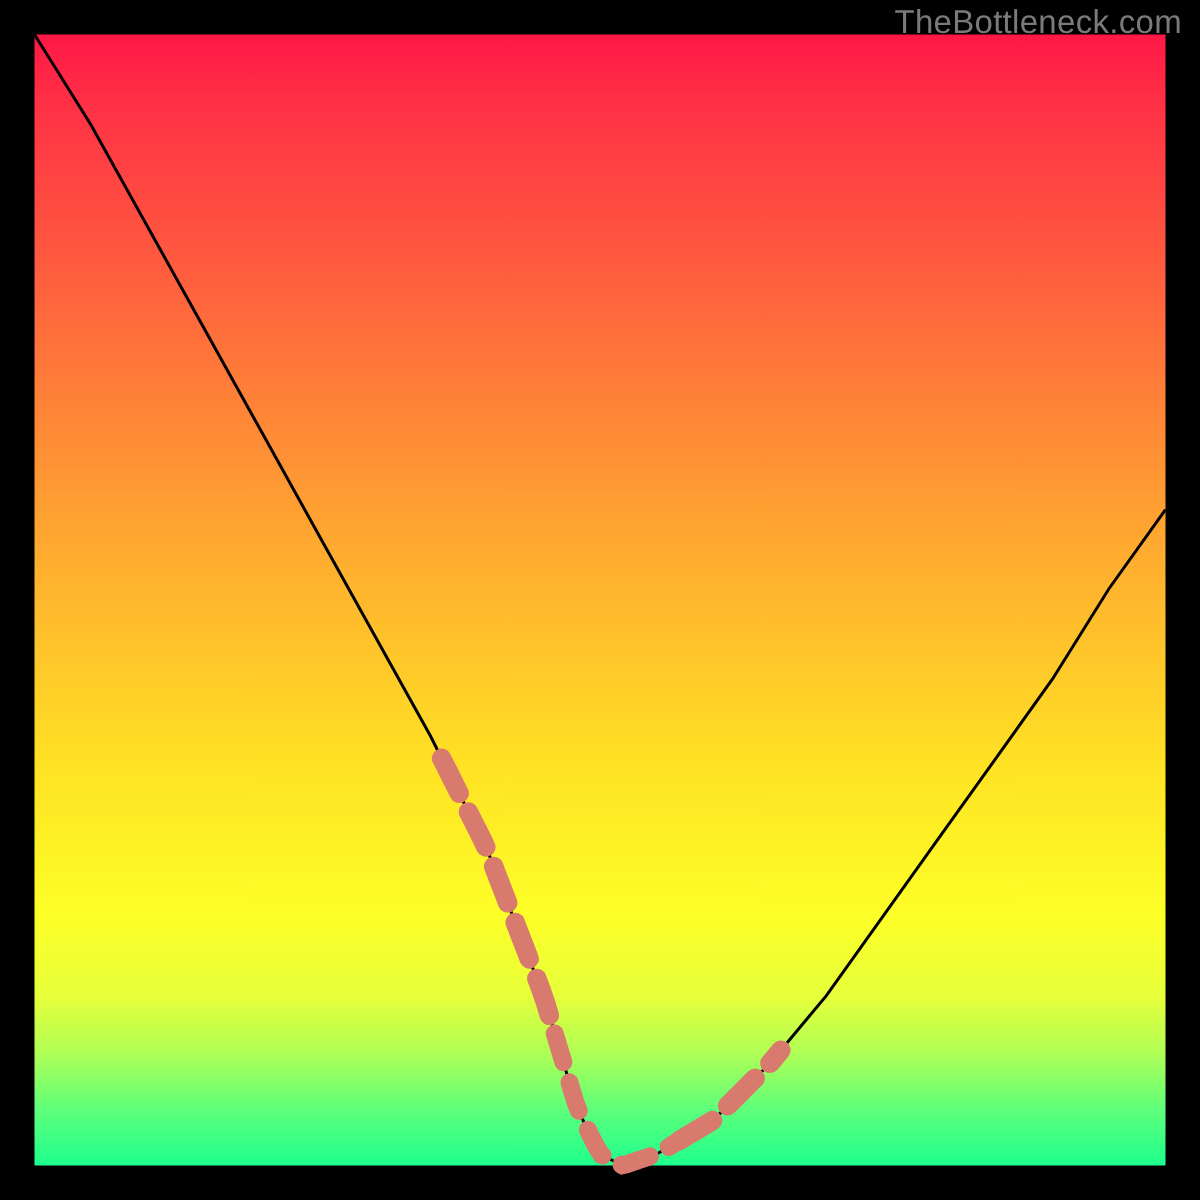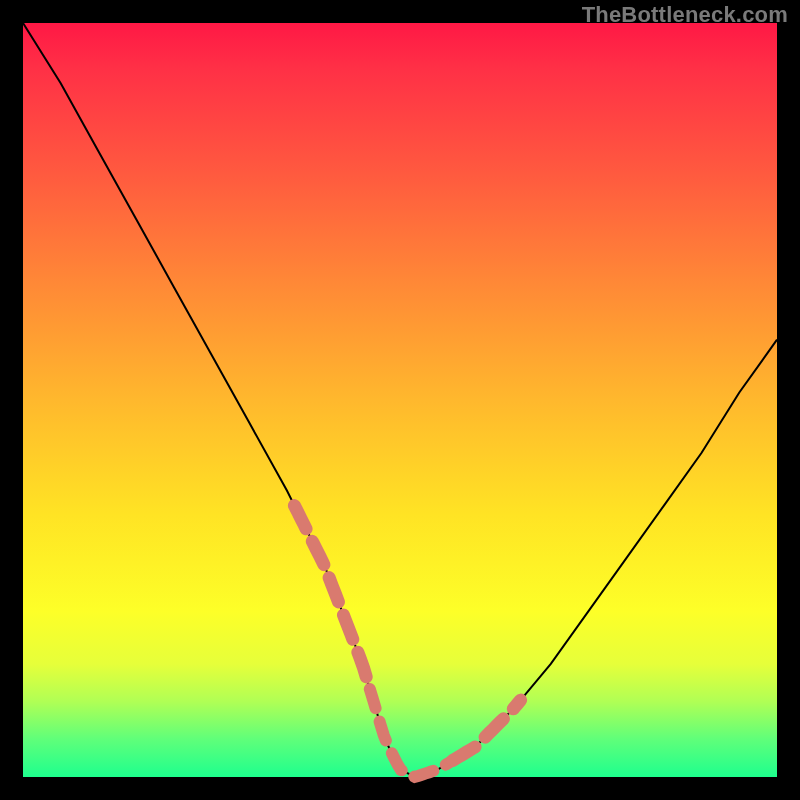--- a/index.html
+++ b/index.html
@@ -39,21 +39,21 @@
       #5fff7a 95%,
       #1eff8e 100%
     );
   }
   .watermark {
     position: absolute;
     top: 2px;
     right: 12px;
     color: #7a7a7a;
     font-size: 22px;
-    font-weight: 700;
+    font-weight: 400;
     letter-spacing: 0.2px;
     user-select: none;
   }
   svg.curve {
     position: absolute;
     top: 0;
     left: 0;
     width: 754px;
     height: 754px;
     overflow: visible;

